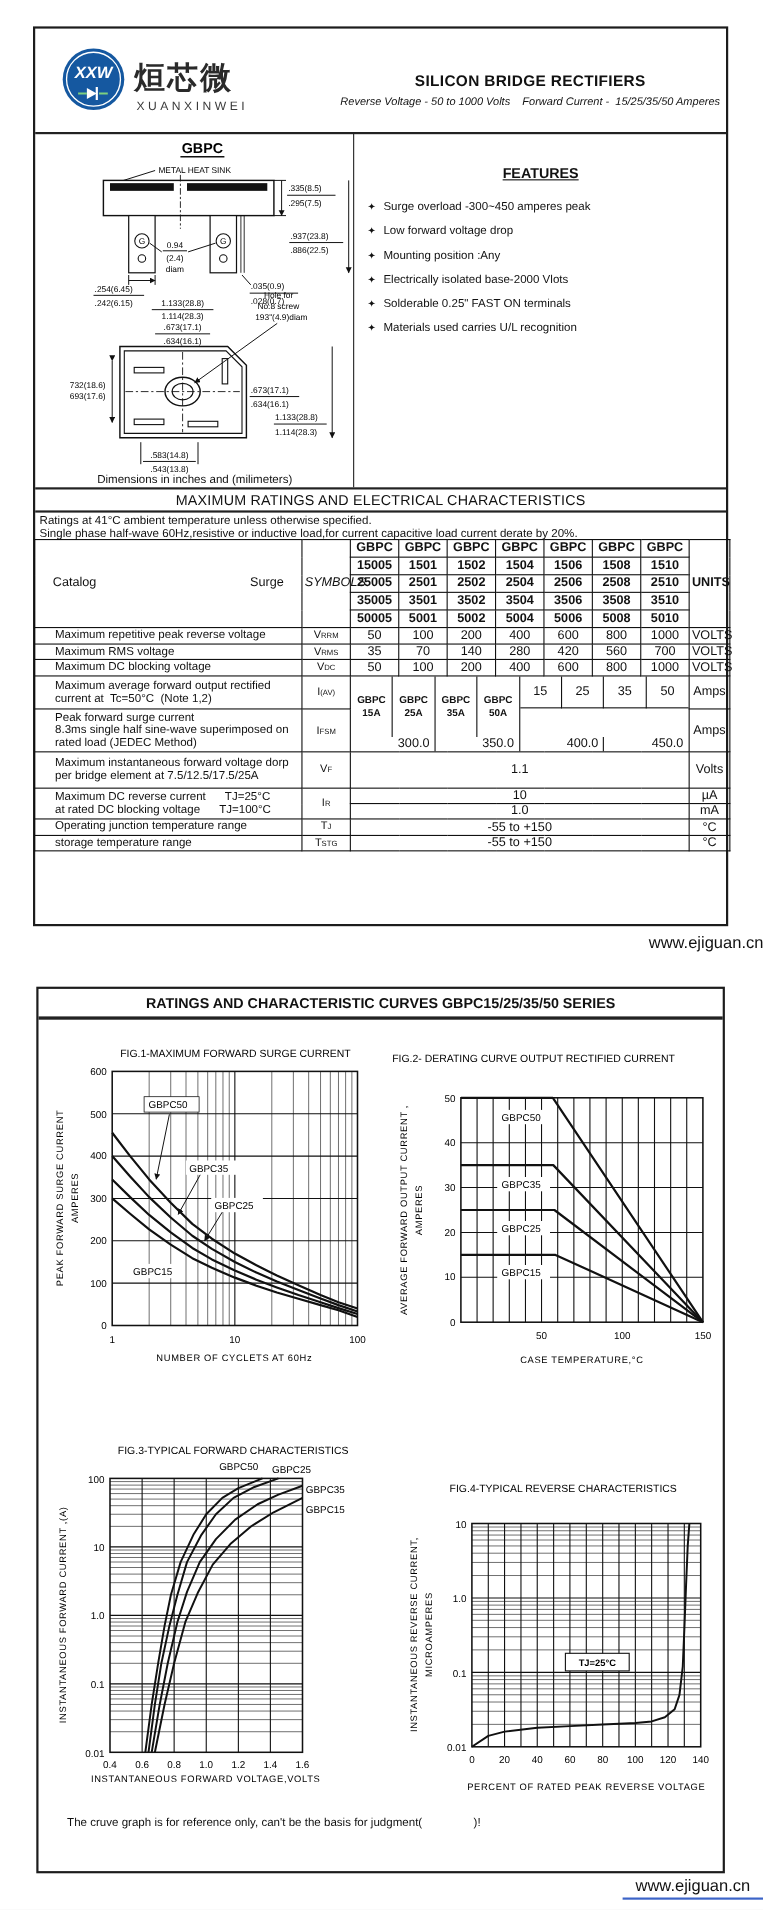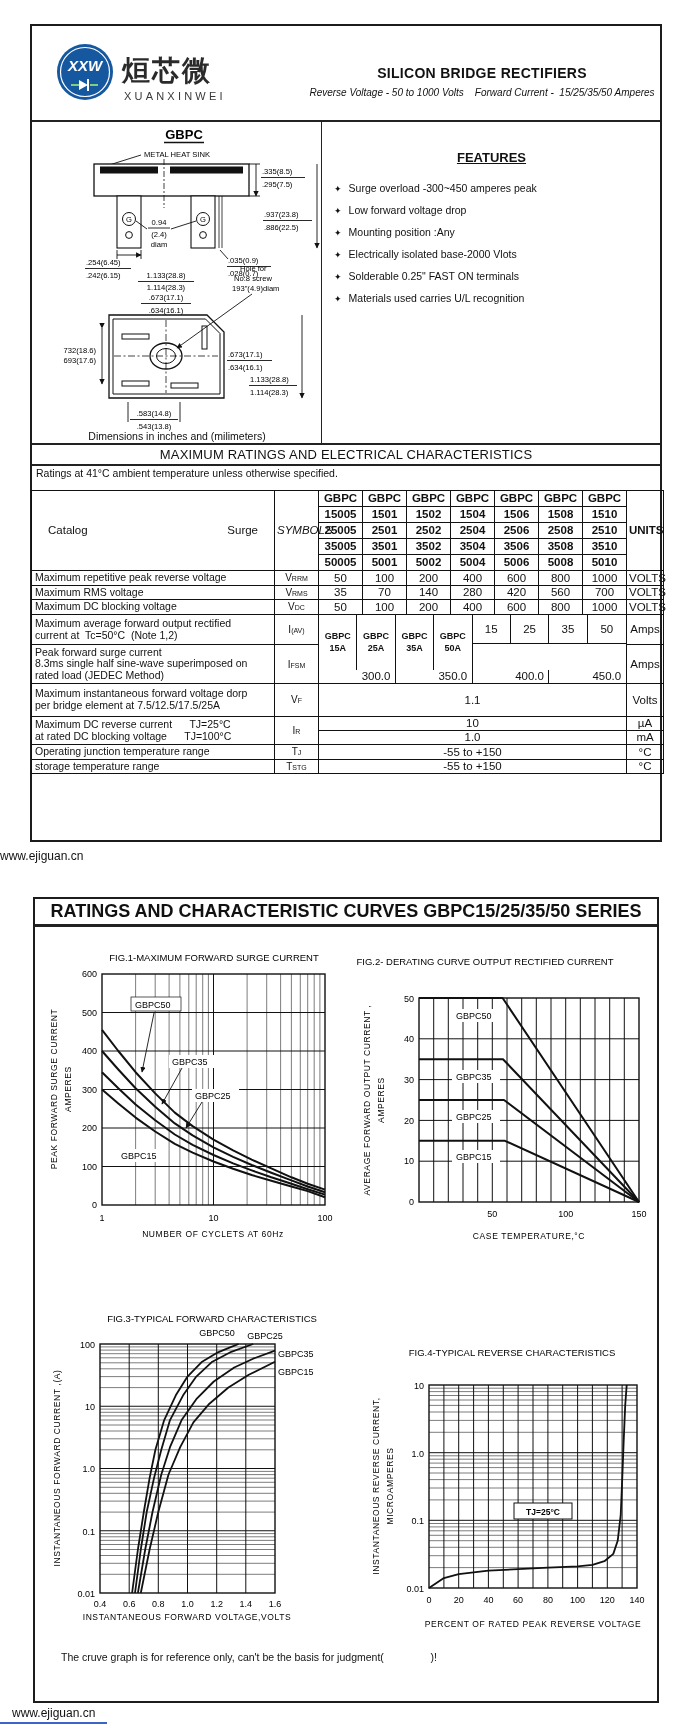--- a/index.html
+++ b/index.html
@@ -19,21 +19,21 @@
   .feat-title{font-size:13px;font-weight:bold;text-decoration:underline;text-align:center}
   .feat-item{font-size:10.5px;display:flex;gap:7px;align-items:baseline}
   .feat-mark{font-size:9px}
   
   .rbar{position:absolute;left:0;top:417px;width:100%;height:23px;border-top:2px solid #222;border-bottom:2px solid #222;
         text-align:center;font-weight:normal;font-size:13px;line-height:19px;letter-spacing:.2px}
   .notes{position:absolute;left:4px;top:442px;font-size:10.5px;line-height:11.5px}
   
   table.ratings{border-collapse:collapse;table-layout:fixed;width:632px;position:absolute;left:-1px;top:464px}
   .ratings td{border:1px solid #111;text-align:center;vertical-align:middle;padding:0 2px;line-height:1.12;font-size:11.5px}
-  .ratings .lbl{text-align:left;font-size:10.5px;padding-left:3px;white-space:pre}
+  .ratings .lbl{text-align:left;font-size:10.5px;padding-left:18px;white-space:pre}
   .ratings .sym{font-size:10px}
   .ss{font-size:7px;letter-spacing:0}
   .pn{font-weight:bold;font-size:8.5px}
   .cat{font-size:16px}
   .cat .inner{display:flex;justify-content:space-between;padding:0 14px}
   .symhead{font-style:italic;font-size:8.5px}
   .unithead{font-weight:bold;font-size:12px}
   td.nested{padding:0;vertical-align:top}
   .iav-grid{display:grid;grid-template-columns:repeat(8,1fr);grid-template-rows:29px 1fr;height:68px}
   .iav-grid>div{display:flex;align-items:center;justify-content:center;border-right:1px solid #111;font-size:11.5px}
@@ -47,22 +47,22 @@
   .axl{font-size:8.5px;letter-spacing:.6px}
   .ctitle{font-size:9.5px}
   .clabel{font-size:9px}
   .grid-major{stroke:#111;stroke-width:1;fill:none}
   .grid-minor{stroke:#111;stroke-width:.55;fill:none}
   .frame{stroke:#111;stroke-width:1.4;fill:none}
   .curve{stroke:#111;stroke-width:2;fill:none;stroke-linejoin:round}
   .curve3{stroke:#111;stroke-width:1.8;fill:none;stroke-linejoin:round}
   .dline{stroke:#111;stroke-width:.9;fill:none}
   .dtext{font-size:7.6px}
-  .footer{position:absolute;width:100%;text-align:left;font-size:12px}
-  .p2bar{height:28px;border-bottom:3px solid #222;text-align:center;font-weight:bold;font-size:18px;line-height:25px}
+  .footer{position:absolute;width:100%;text-align:right;font-size:15px}
+  .p2bar{height:28px;border-bottom:3px solid #222;text-align:center;font-weight:bold;font-size:13px;line-height:25px}
   .p2note{position:absolute;left:26px;top:752px;font-size:10.5px;white-space:pre}
   .blue-underline{border-bottom:2px solid #3c64c8;padding:0 12px 2px}
 </style>
 </head>
 <body>
 
 <div class="canvas">
 
   <div class="page" id="page1">
 
@@ -214,20 +214,21 @@
         </div>
       <div class="feat-item">
           <span class="feat-mark">✦</span>
           <span>Materials used carries U/L recognition</span>
         </div>
     </div>
 
     <div class="rbar">MAXIMUM RATINGS AND ELECTRICAL CHARACTERISTICS</div>
     <div class="notes">
       <div>Ratings at 41°C ambient temperature unless otherwise specified.</div>
+      <div>Single phase half-wave 60Hz,resistive or inductive load,for current capacitive load current derate by 20%.</div>
     </div>
 
     <table class="ratings">
       <colgroup>
         <col style="width:243px">
           <col style="width:44px">
         <col style="width:44px">
           <col style="width:44px">
           <col style="width:44px">
           <col style="width:44px">

